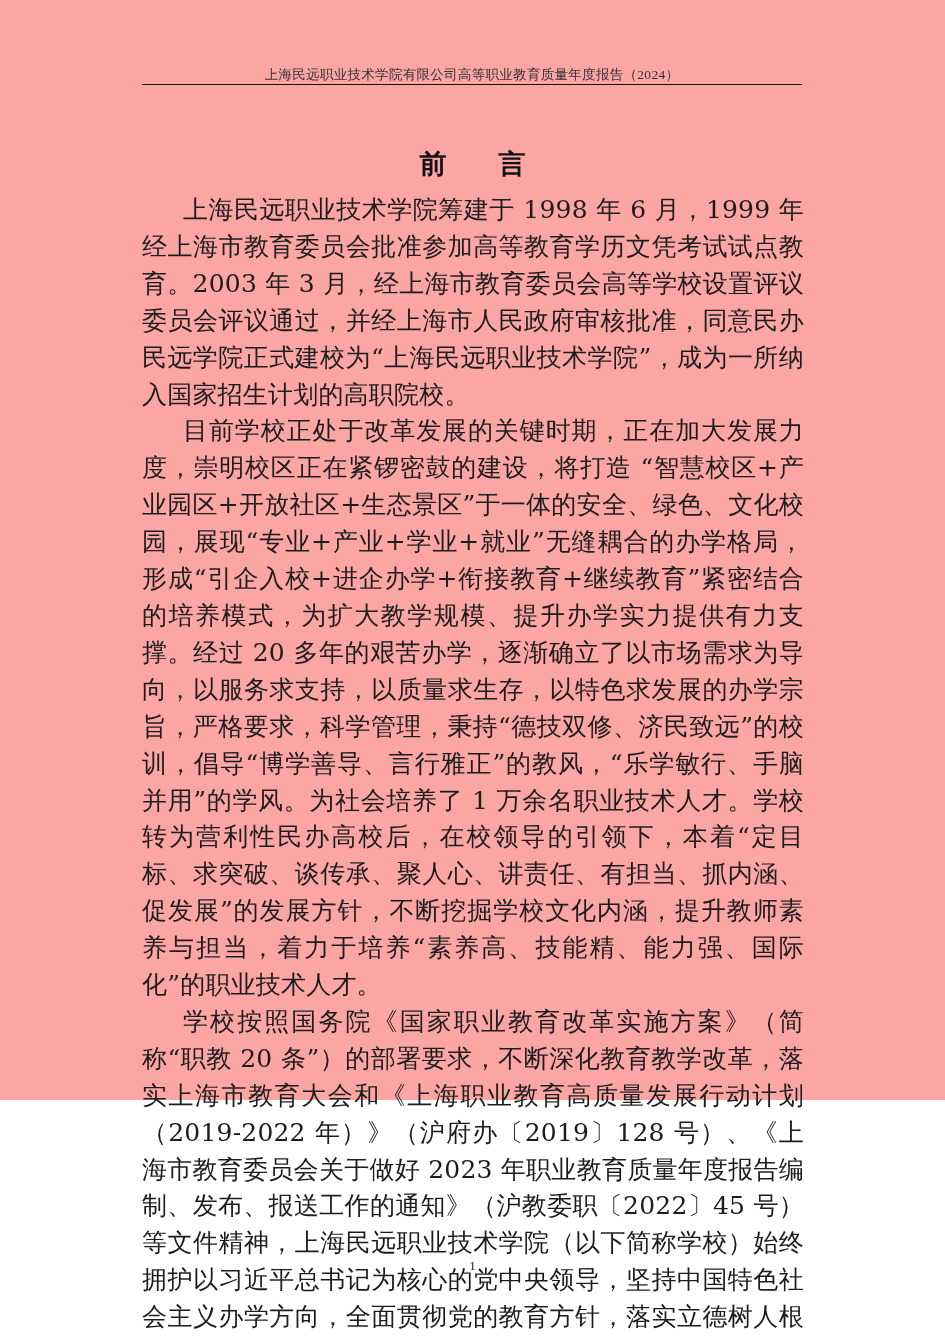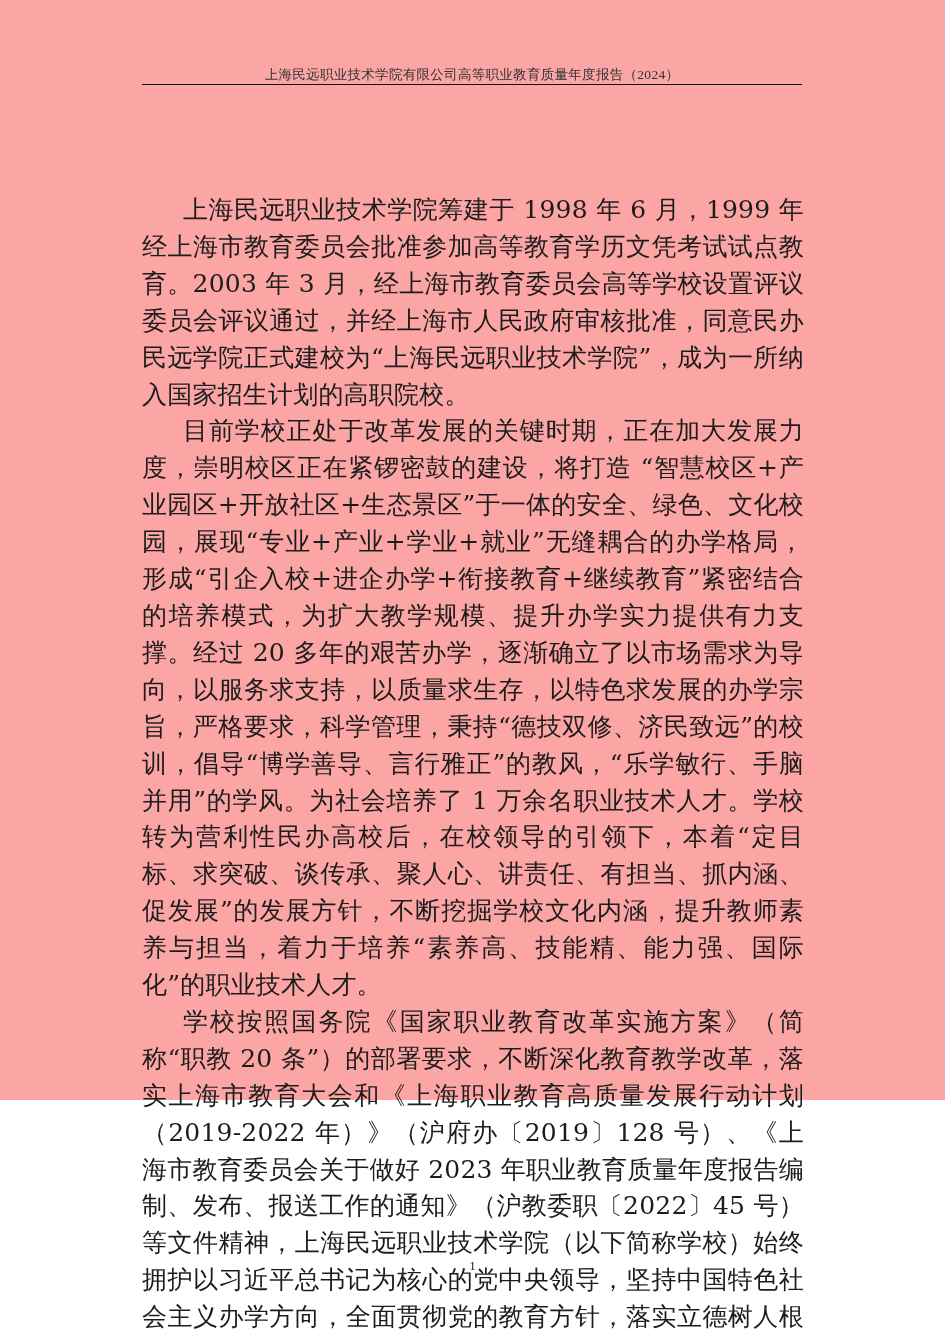--- a/index.html
+++ b/index.html
@@ -22,20 +22,23 @@
   .page-number { position: absolute; left: 0; width: 945px; top: 1258px; text-align: center;
                  font-size: 13px; color: #222; font-family: "Liberation Serif", "DejaVu Serif", serif; }
 </style>
 </head>
 <body>
 
 <div class="page">
   <div class="running-header">上海民远职业技术学院有限公司高等职业教育质量年度报告（2024）</div>
   <div class="header-rule"></div>
 
+  <div class="title">
+    <span>前</span><span class="gap"></span><span>言</span>
+  </div>
 
   <div class="body">
     <p class="para">上海民远职业技术学院筹建于 1998 年 6 月，1999 年经上海市教育委员会批准参加高等教育学历文凭考试试点教育。2003 年 3 月，经上海市教育委员会高等学校设置评议委员会评议通过，并经上海市人民政府审核批准，同意民办民远学院正式建校为“上海民远职业技术学院”，成为一所纳入国家招生计划的高职院校。</p>
     <p class="para">目前学校正处于改革发展的关键时期，正在加大发展力度，崇明校区正在紧锣密鼓的建设，将打造 “智慧校区+产业园区+开放社区+生态景区”于一体的安全、绿色、文化校园，展现“专业+产业+学业+就业”无缝耦合的办学格局，形成“引企入校+进企办学+衔接教育+继续教育”紧密结合的培养模式，为扩大教学规模、提升办学实力提供有力支撑。经过 20 多年的艰苦办学，逐渐确立了以市场需求为导向，以服务求支持，以质量求生存，以特色求发展的办学宗旨，严格要求，科学管理，秉持“德技双修、济民致远”的校训，倡导“博学善导、言行雅正”的教风，“乐学敏行、手脑并用”的学风。为社会培养了 1 万余名职业技术人才。学校转为营利性民办高校后，在校领导的引领下，本着“定目标、求突破、谈传承、聚人心、讲责任、有担当、抓内涵、促发展”的发展方针，不断挖掘学校文化内涵，提升教师素养与担当，着力于培养“素养高、技能精、能力强、国际化”的职业技术人才。</p>
     <p class="para">学校按照国务院《国家职业教育改革实施方案》（简称“职教 20 条”）的部署要求，不断深化教育教学改革，落实上海市教育大会和《上海职业教育高质量发展行动计划（2019-2022 年）》（沪府办〔2019〕128 号）、《上海市教育委员会关于做好 2023 年职业教育质量年度报告编制、发布、报送工作的通知》（沪教委职〔2022〕45 号）等文件精神，上海民远职业技术学院（以下简称学校）始终拥护以习近平总书记为核心的党中央领导，坚持中国特色社会主义办学方向，全面贯彻党的教育方针，落实立德树人根本任务。学校认真贯彻中央关于职业教育改革发展的新部署，坚持知识传授与技术技能培养并重，发挥企业办学主体作用，积极开展职业教育研究与实践，培养具有“工匠精神”的高素质技术技能人才，为发展战略新兴产业、先进制造业、现代服务业等领域，提供有力的</p>
   </div>
 
   <div class="page-number">1</div>
 </div>
 

